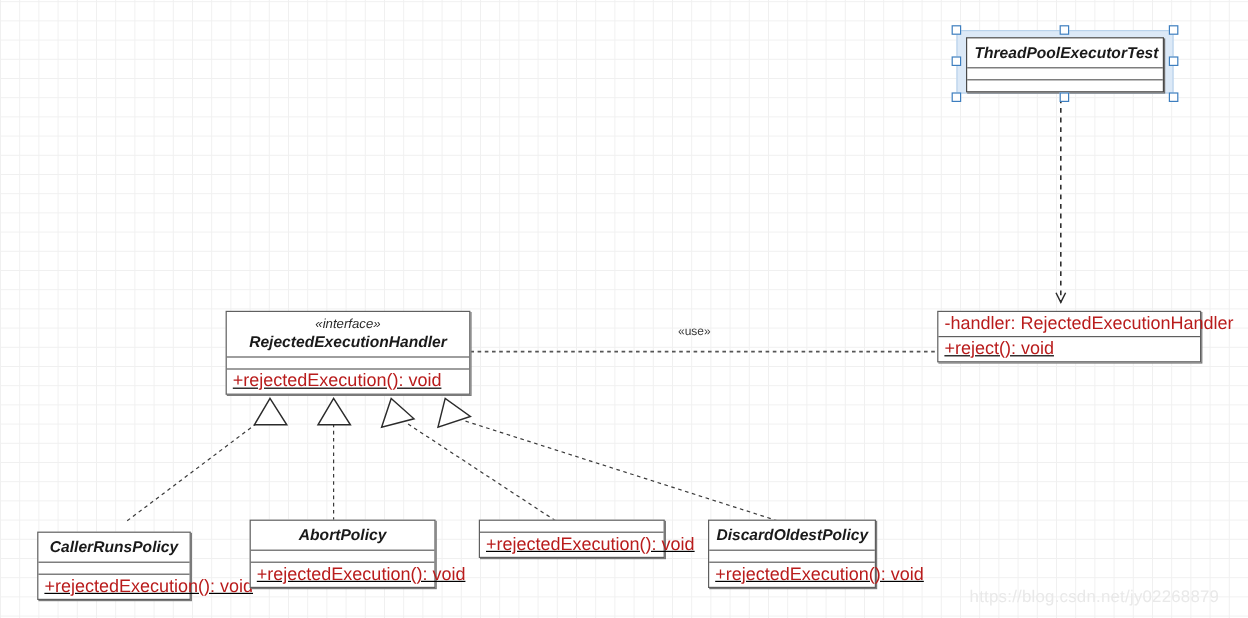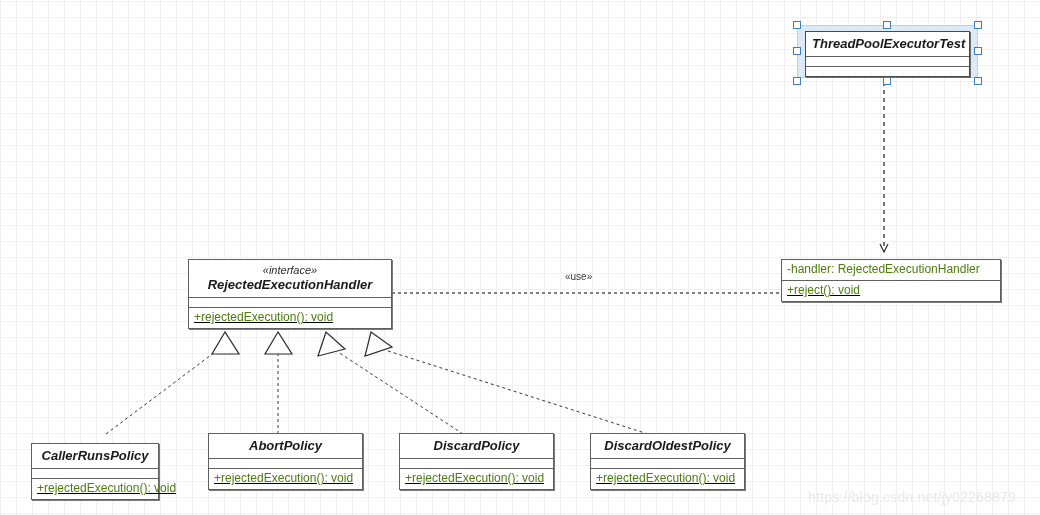--- a/index.html
+++ b/index.html
@@ -65,22 +65,22 @@
     box-sizing: border-box;
     border-bottom: 1px solid #5f5f5f;
     min-height: 9px;
   }
   .uml-ops {
     box-sizing: border-box;
     min-height: 9px;
     text-decoration: underline;
   }
   .uml-row {
-    font-size: 12px;
-    color: #4d7c0f;
+    font-size: 15px;
+    color: #b91c1c;
     padding: 2px 4px 3px 5px;
     line-height: 15px;
     white-space: nowrap;
   }
   .uml-empty {
     height: 9px;
   }
 
   
   .sel-halo {
@@ -222,30 +222,29 @@
     <div class="uml-name">AbortPolicy</div>
     <div class="uml-attrs">
       <div class="uml-empty"></div>
     </div>
     <div class="uml-ops">
       <div class="uml-row">+rejectedExecution(): void</div>
     </div>
   </div>
 
   <div class="uml-class" style="left:399px; top:433px; width:155px;">
-    <div class="uml-name">DiscardPolicy</div>
-    <div class="uml-attrs">
-      <div class="uml-empty"></div>
-    </div>
-    <div class="uml-ops">
-      <div class="uml-row">+rejectedExecution(): void</div>
-    </div>
-  </div>
-
-  <div class="uml-class" style="left:590px; top:433px; width:155px;">
+    <div class="uml-attrs">
+      <div class="uml-empty"></div>
+    </div>
+    <div class="uml-ops">
+      <div class="uml-row">+rejectedExecution(): void</div>
+    </div>
+  </div>
+
+  <div class="uml-class" style="left:590px; top:433px; width:140px;">
     <div class="uml-name">DiscardOldestPolicy</div>
     <div class="uml-attrs">
       <div class="uml-empty"></div>
     </div>
     <div class="uml-ops">
       <div class="uml-row">+rejectedExecution(): void</div>
     </div>
   </div>
 
   <div class="watermark" style="left:808px; top:489px;">https://blog.csdn.net/jy02268879</div>

